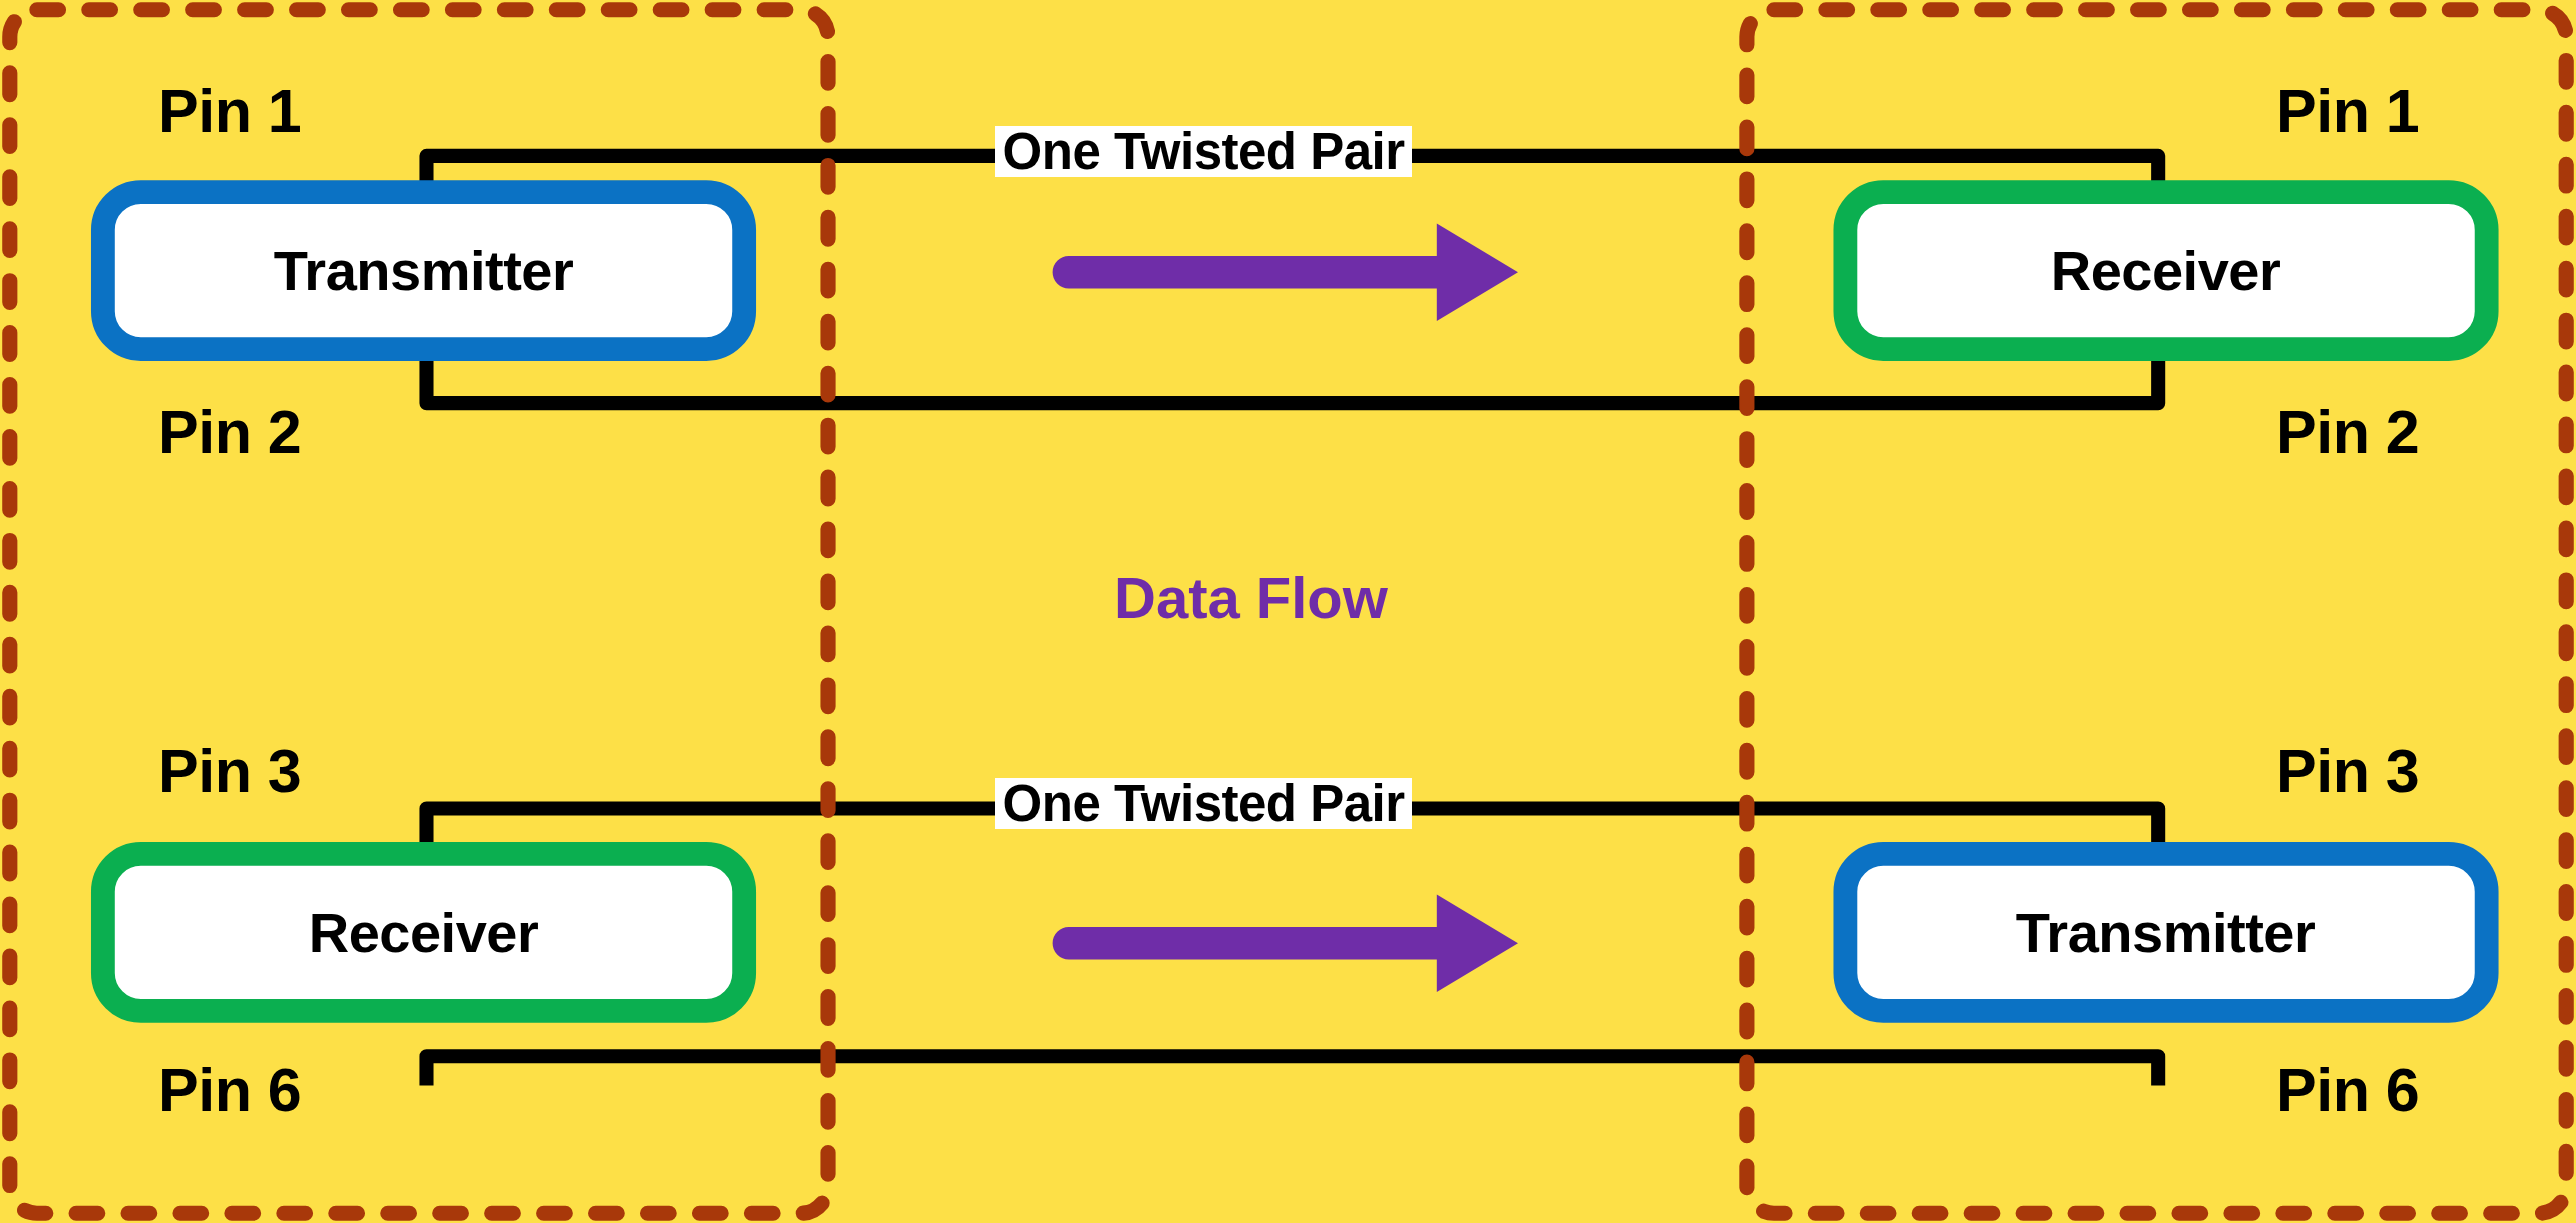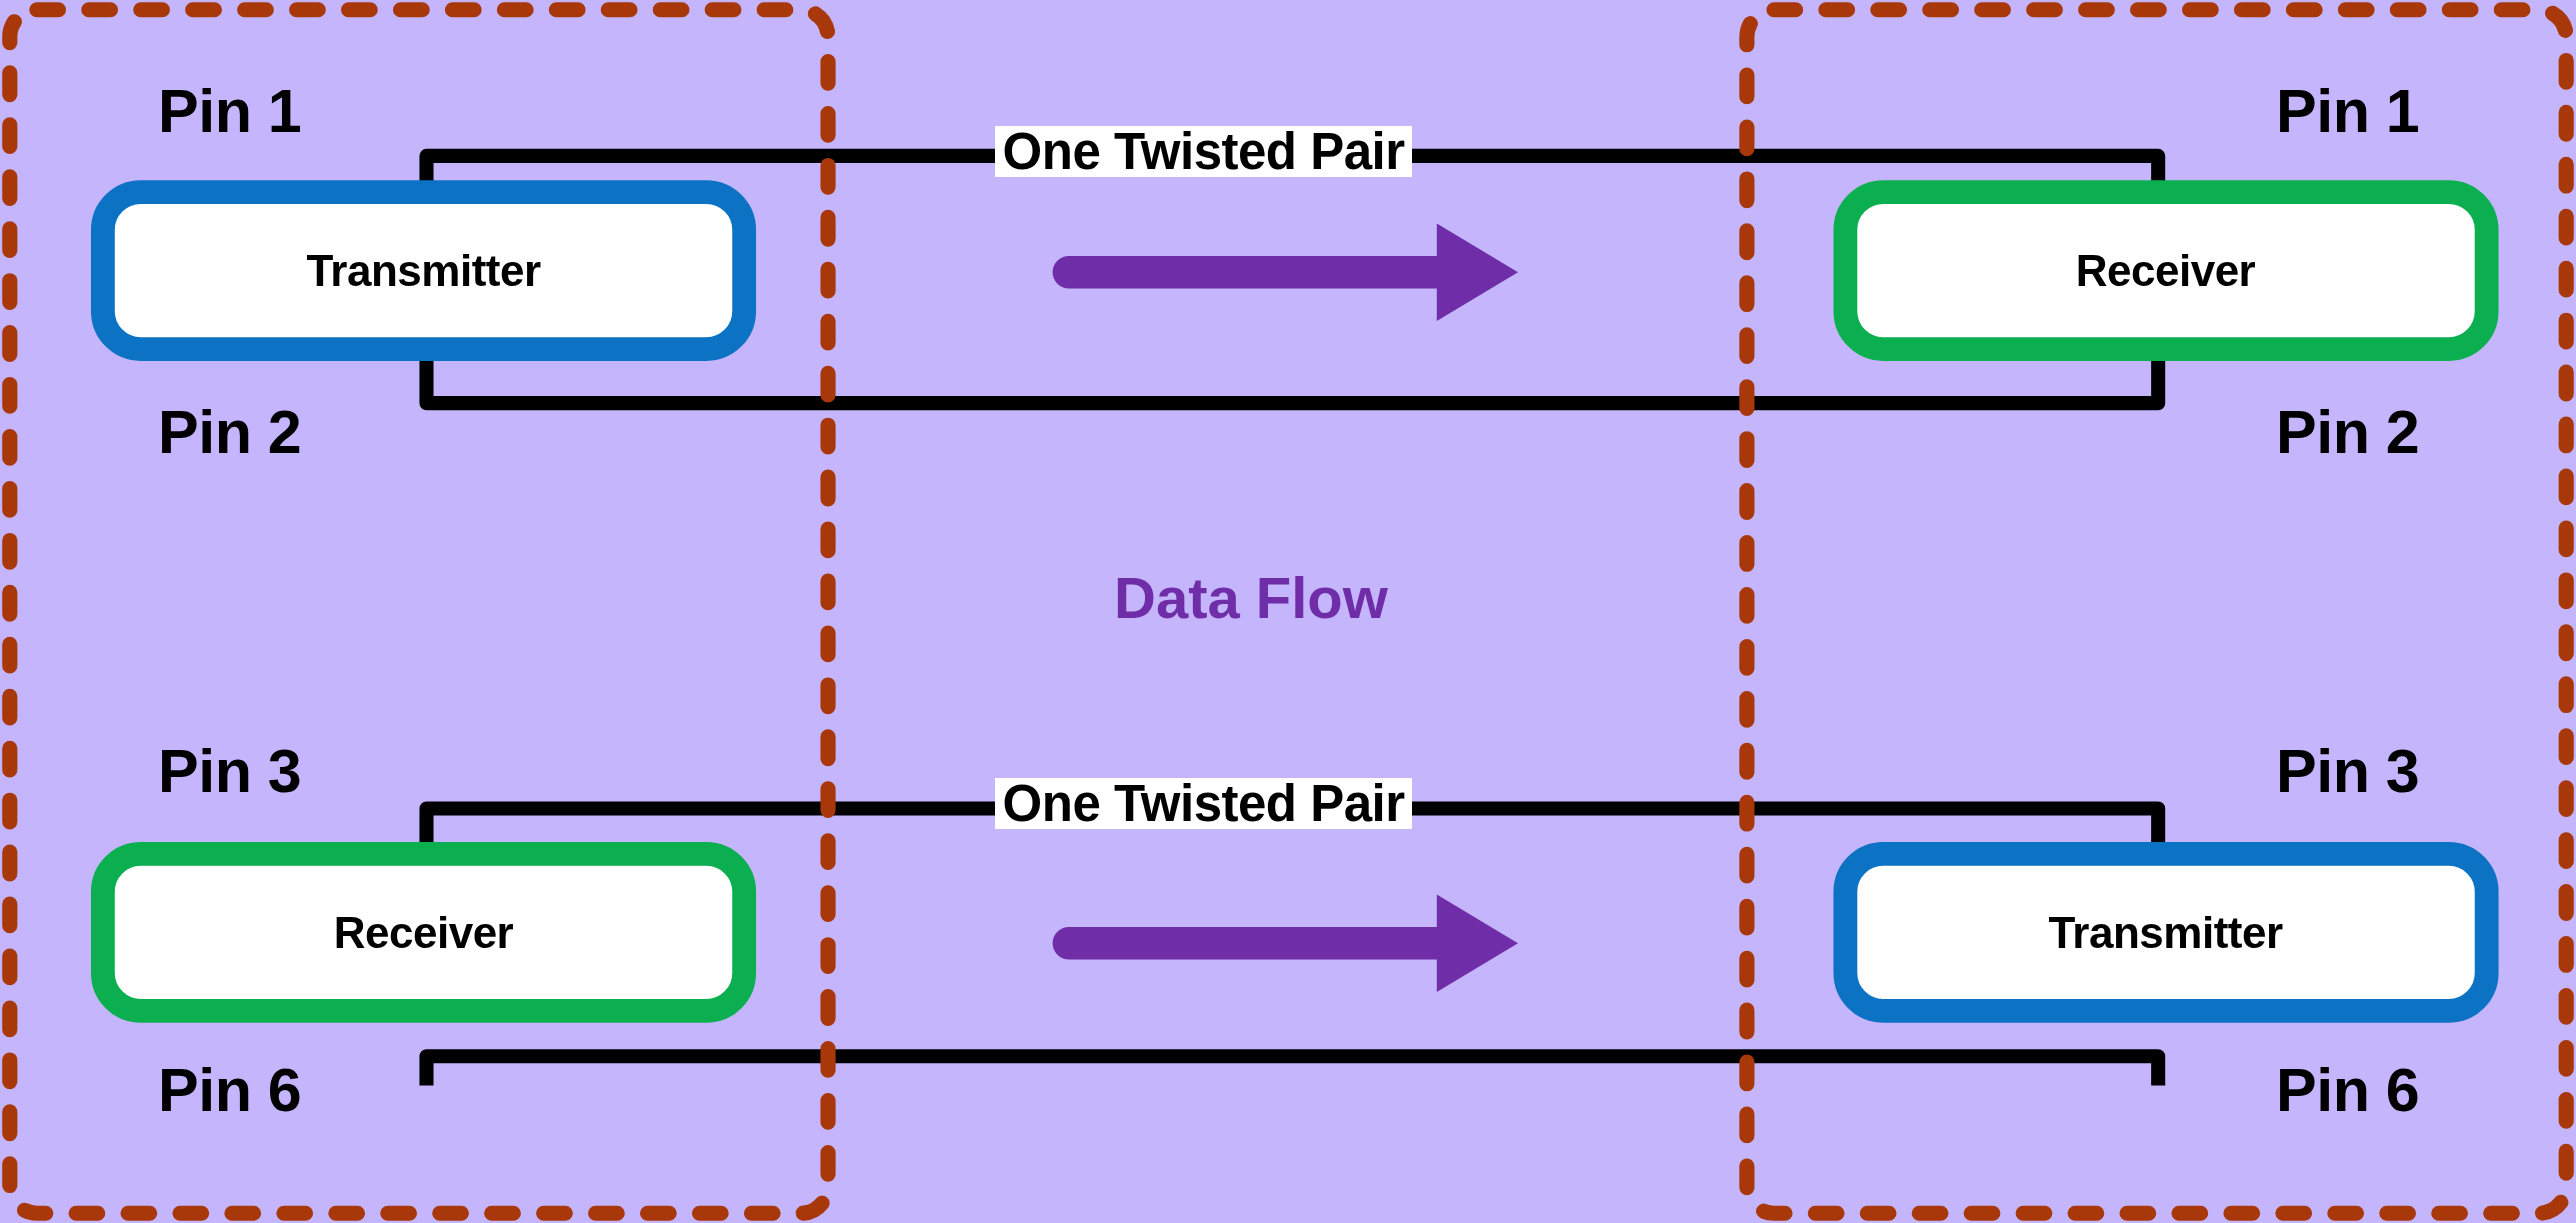--- a/index.html
+++ b/index.html
@@ -7,21 +7,21 @@
     padding: 0;
     background: #ffffff;
   }
   body {
     font-family: "Liberation Sans", "DejaVu Sans", sans-serif;
   }
   #stage {
     position: relative;
     width: 2576px;
     height: 1223px;
-    background: #c4b5fd;
+    background: #fde047;
     overflow: hidden;
   }
   #stage svg.layer {
     position: absolute;
     left: 0;
     top: 0;
     width: 2576px;
     height: 1223px;
   }
   .lbl {
@@ -46,21 +46,21 @@
   .flow-label {
     font-size: 58px;
     letter-spacing: 0px;
   }
   .box-label {
     position: absolute;
     display: flex;
     align-items: center;
     justify-content: center;
     font-weight: bold;
-    font-size: 44px;
+    font-size: 56px;
     color: #000000;
     letter-spacing: -0.5px;
     font-family: "Liberation Sans", "DejaVu Sans", sans-serif;
     pointer-events: none;
   }
 </style>
 </head>
 <body>
 
 <div id="stage">

